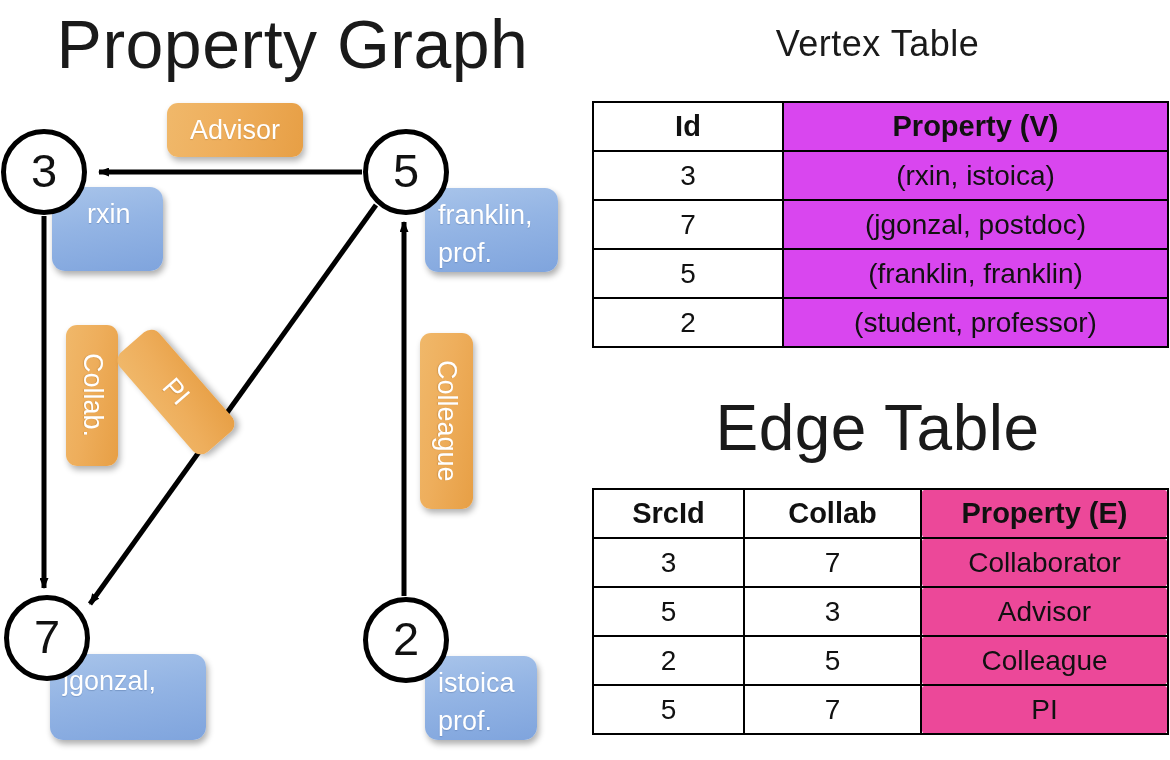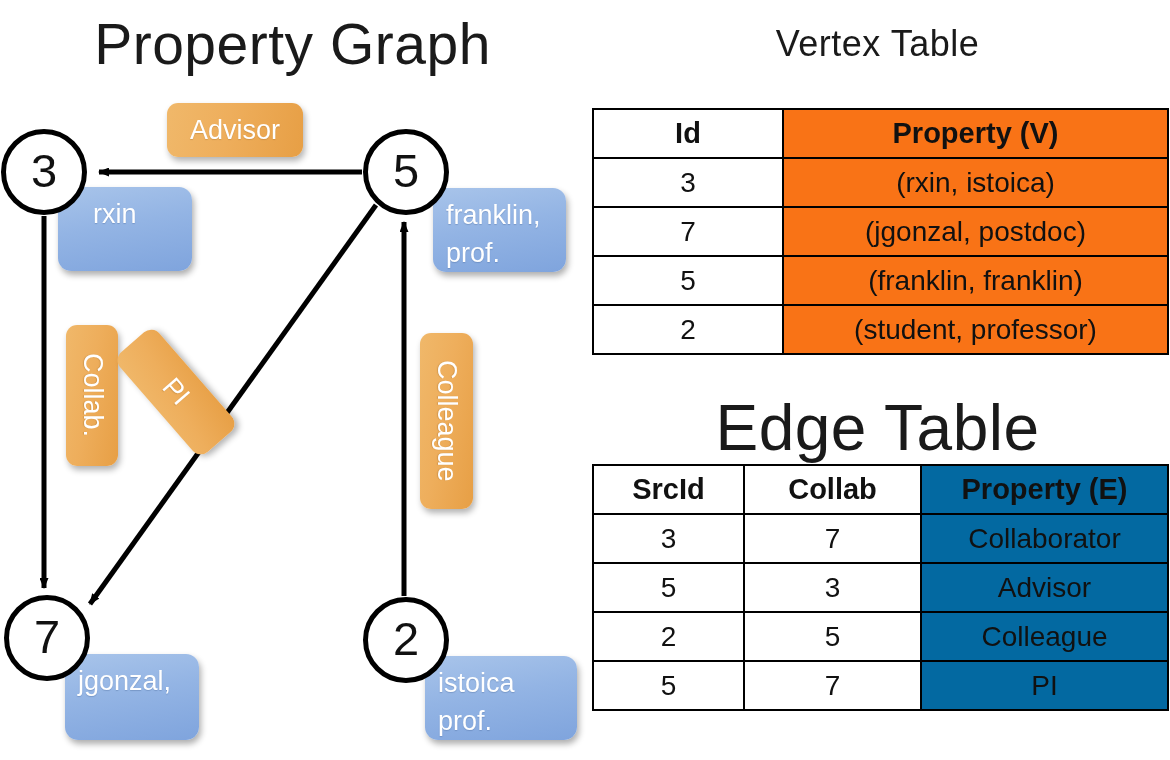--- a/index.html
+++ b/index.html
@@ -21,21 +21,21 @@
     position: absolute;
     font-family: "Liberation Sans", sans-serif;
     font-weight: 300;
     color: #1a1a1a;
     white-space: nowrap;
     letter-spacing: 0.5px;
   }
   #title-property-graph {
     left: 0; top: 14px; width: 585px;
     text-align: center;
-    font-size: 57px;
+    font-size: 68px;
     line-height: 60px;
   }
   #title-vertex-table {
     left: 585px; top: 14px; width: 585px;
     text-align: center;
     font-size: 36px;
     line-height: 60px;
   }
   #title-edge-table {
     left: 585px; top: 398px; width: 585px;
@@ -126,29 +126,29 @@
     padding: 0;
     height: 47px;
     line-height: 47px;
     white-space: nowrap;
   }
   .data-table th {
     font-weight: bold;
     font-size: 29px;
   }
   .cell-plain { background: #ffffff; }
-  .cell-blue  { background: #f97316; }
-  .cell-peach { background: #0369a1; }
+  .cell-blue  { background: #d946ef; }
+  .cell-peach { background: #ec4899; border-radius: 6px; }
   .thick-left { border-left: 4px solid #000; }
 
-  #vertex-table { left: 592px; top: 108px; width: 575px; }
+  #vertex-table { left: 592px; top: 101px; width: 575px; }
   #vertex-table col.c-id   { width: 190px; }
   #vertex-table col.c-prop { width: 385px; }
 
-  #edge-table { left: 592px; top: 464px; width: 575px; }
+  #edge-table { left: 592px; top: 488px; width: 575px; }
   #edge-table col.c-src  { width: 151px; }
   #edge-table col.c-dst  { width: 177px; }
   #edge-table col.c-prop { width: 247px; }
 </style>
 </head>
 <body>
 
 <div class="slide-title" id="title-property-graph">Property Graph</div>
 
 <div class="slide-title" id="title-vertex-table">Vertex Table</div>
@@ -182,34 +182,34 @@
   </div>
 
   <div class="ebubble" style="left:150px; top:326px; width:52px; height:132px; transform: rotate(-41deg);">
     <span class="vtext">PI</span>
   </div>
 
   <div class="ebubble" style="left:420px; top:333px; width:53px; height:176px;">
     <span class="vtext">Colleague</span>
   </div>
 
-  <div class="vbubble" style="left:58px; top:187px; width:134px; height:84px;padding-left:35px;">
+  <div class="vbubble" style="left:52px; top:187px; width:111px; height:84px;padding-left:35px;">
     <div>rxin</div>
   </div>
 
-  <div class="vbubble" style="left:425px; top:188px; width:133px; height:84px;margin-left:8px;">
+  <div class="vbubble" style="left:425px; top:188px; width:133px; height:84px;">
     <div>franklin,</div>
     <div>prof.</div>
   </div>
 
-  <div class="vbubble" style="left:65px; top:654px; width:134px; height:86px;">
+  <div class="vbubble" style="left:50px; top:654px; width:156px; height:86px;">
     <div>jgonzal,</div>
   </div>
 
-  <div class="vbubble" style="left:425px; top:656px; width:152px; height:84px;">
+  <div class="vbubble" style="left:425px; top:656px; width:112px; height:84px;">
     <div>istoica</div>
     <div>prof.</div>
   </div>
 
   <div class="node-circle" style="left:1px; top:129px;">
     <span>3</span>
   </div>
   <div class="node-circle" style="left:363px; top:129px;">
     <span>5</span>
   </div>

